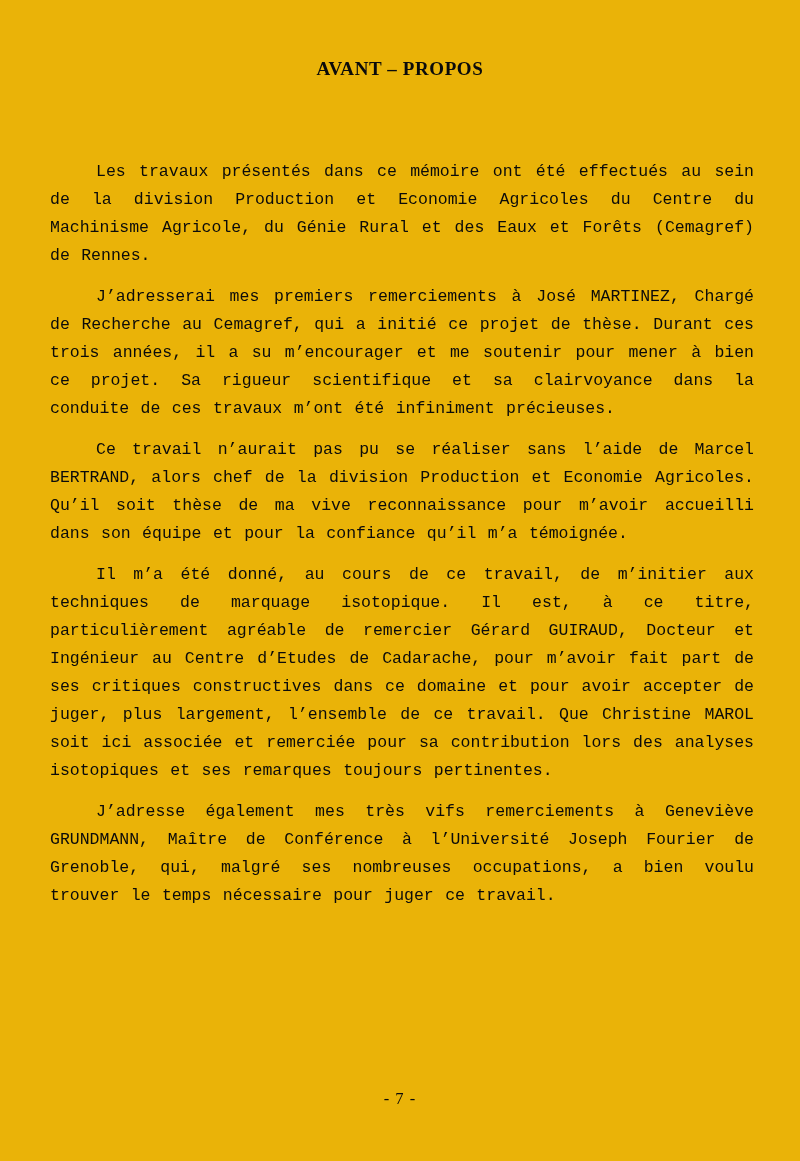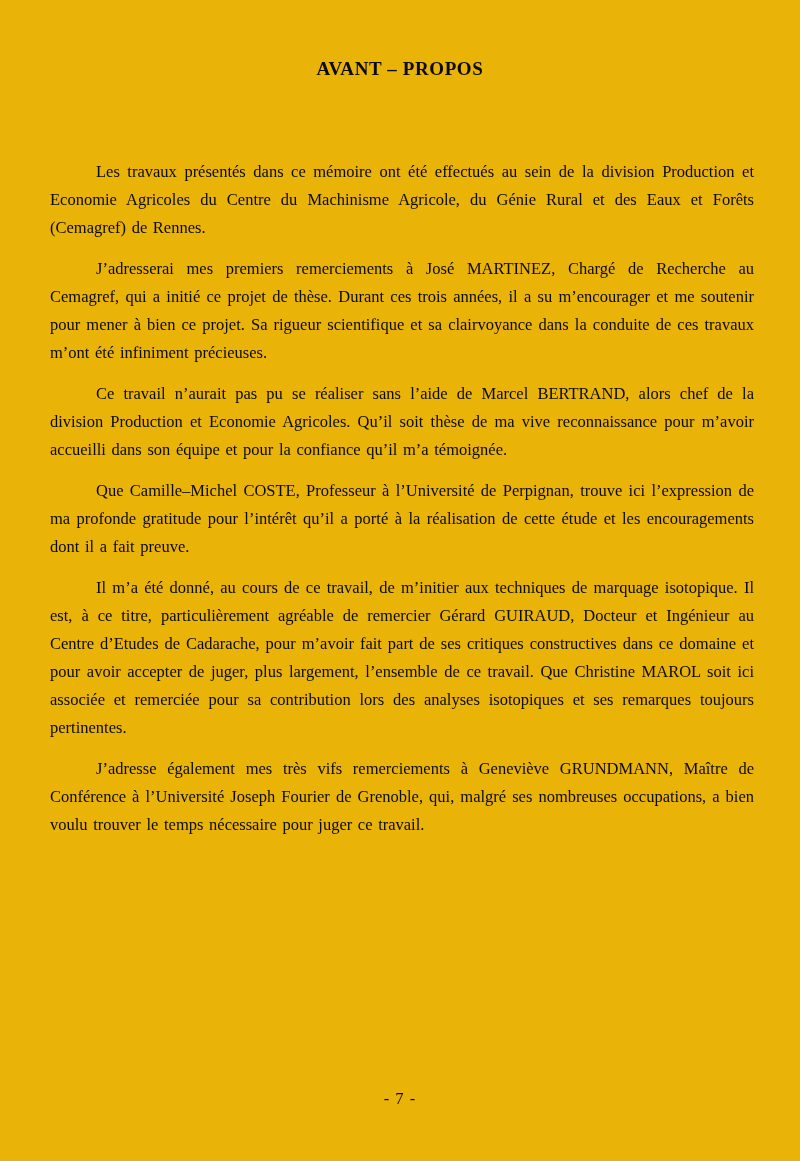--- a/index.html
+++ b/index.html
@@ -24,20 +24,21 @@
     text-align: center;
     font-weight: bold;
     font-size: 19px;
     letter-spacing: 0.6px;
     margin: 0;
     padding-top: 58px;
     margin-bottom: 78px;
   }
   .content {
     padding: 0 46px 0 50px;
+    font-family: Liberation Mono, monospace;
   }
   .para {
     font-size: 16.5px;
     line-height: 28px;
     text-align: justify;
     text-indent: 46px;
     word-spacing: 1.5px;
     margin: 0 0 13px 0;
   }
   .italic {
@@ -56,19 +57,18 @@
 </head>
 <body>
 
 <div class="page">
   <h1 class="doc-title">AVANT – PROPOS</h1>
 
   <div class="content">
     <p class="para">Les travaux présentés dans ce mémoire ont été effectués au sein de la division Production et Economie Agricoles du Centre du Machinisme Agricole, du Génie Rural et des Eaux et Forêts (Cemagref) de Rennes.</p>
     <p class="para">J’adresserai mes premiers remerciements à José MARTINEZ, Chargé de Recherche au Cemagref, qui a initié ce projet de thèse. Durant ces trois années, il a su m’encourager et me soutenir pour mener à bien ce projet. Sa rigueur scientifique et sa clairvoyance dans la conduite de ces travaux m’ont été infiniment précieuses.</p>
     <p class="para">Ce travail n’aurait pas pu se réaliser sans l’aide de Marcel BERTRAND, alors chef de la division Production et Economie Agricoles. Qu’il soit thèse de ma vive reconnaissance pour m’avoir accueilli dans son équipe et pour la confiance qu’il m’a témoignée.</p>
-    <p class="para">Que Camille–Michel COSTE, Professeur à l’Université de Perpignan, trouve ici l’expression de ma profonde gratitude pour l’intérêt qu’il a porté à la réalisation de cette étude et les encouragements dont il a fait preuve.</p>
     <p class="para">Il m’a été donné, au cours de ce travail, de m’initier aux techniques de marquage isotopique. Il est, à ce titre, particulièrement agréable de remercier Gérard GUIRAUD, Docteur et Ingénieur au Centre d’Etudes de Cadarache, pour m’avoir fait part de ses critiques constructives dans ce domaine et pour avoir accepter de juger, plus largement, l’ensemble de ce travail. Que Christine MAROL soit ici associée et remerciée pour sa contribution lors des analyses isotopiques et ses remarques toujours pertinentes.</p>
     <p class="para">J’adresse également mes très vifs remerciements à Geneviève GRUNDMANN, Maître de Conférence à l’Université Joseph Fourier de Grenoble, qui, malgré ses nombreuses occupations, a bien voulu trouver le temps nécessaire pour juger ce travail.</p>
   </div>
 
   <div class="page-number">- 7 -</div>
 </div>
 
 </body></html>

